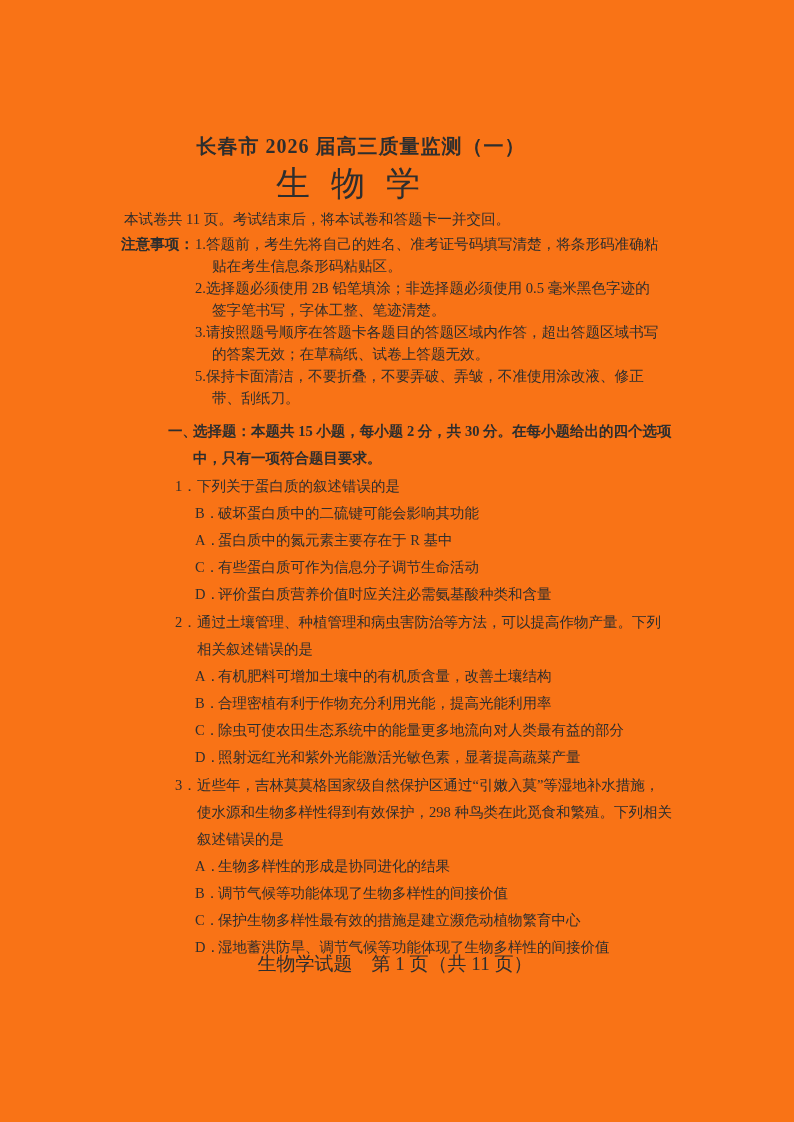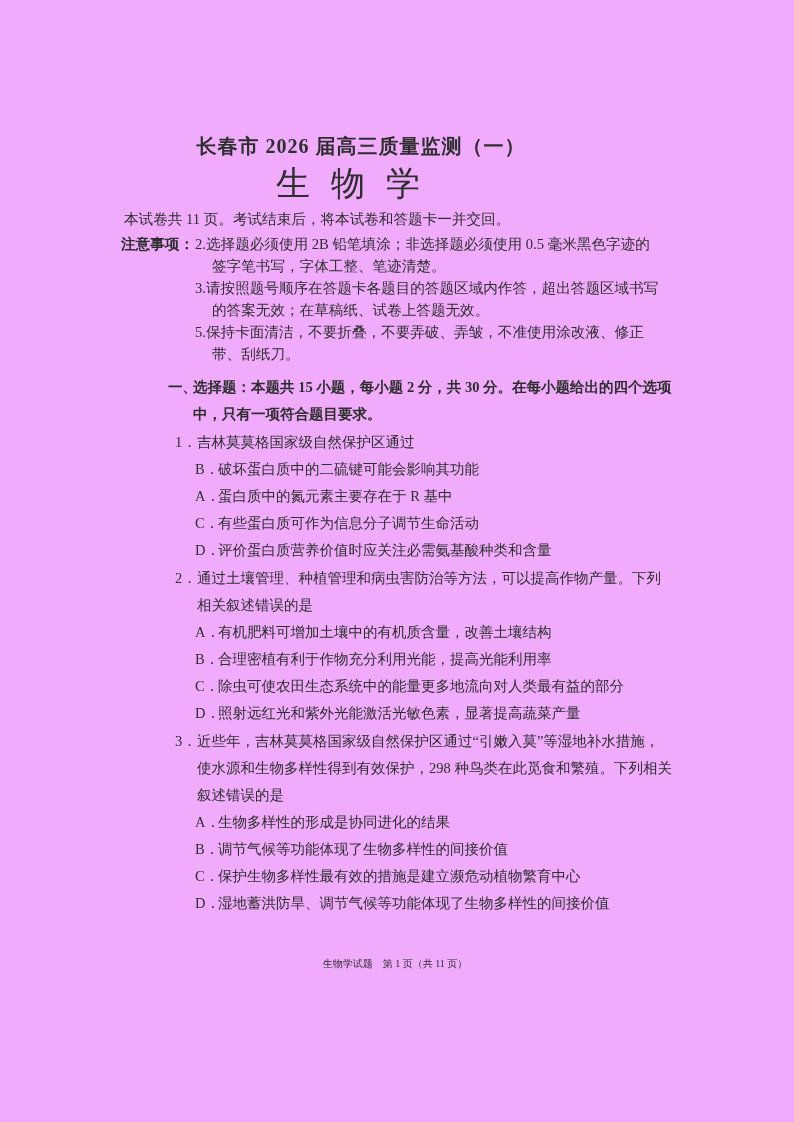--- a/index.html
+++ b/index.html
@@ -1,21 +1,21 @@
 <!DOCTYPE html>
 <html><head>
 <meta charset="utf-8">
 <style>
   * { margin:0; padding:0; box-sizing:border-box; }
   html,body { background:#ffffff; }
   .page {
     position:relative;
     width:794px; height:1122px;
     margin:0 auto;
-    background:#f0abfc;
+    background:#f97316;
     font-family:"Liberation Serif","DejaVu Serif",serif;
     color:#2e2e2e;
     overflow:hidden;
   }
   .content {
     position:absolute;
     left:121px; top:0;
     width:552px;
   }
   .doc-title {
@@ -97,21 +97,21 @@
   .option .opt-label {
     display:inline-block;
     width:23px;
     text-indent:0;
   }
   .page-footer {
     position:absolute;
     left:121px; top:954px;
     width:552px;
     text-align:center;
-    font-size:10px;
+    font-size:19px;
     line-height:20px;
     transform:translateX(-2px);
   }
 </style>
 </head>
 <body>
 
 <div class="page">
   <div class="content">
 
@@ -119,32 +119,33 @@
 
     <div class="doc-subject">
       <span class="spread">生物学</span>
     </div>
 
     <div class="exam-info">本试卷共 11 页。考试结束后，将本试卷和答题卡一并交回。</div>
 
     <div class="notice">
       <div class="notice-label">注意事项：</div>
       <div class="notice-items">
+        <div class="notice-item">1.答题前，考生先将自己的姓名、准考证号码填写清楚，将条形码准确粘贴在考生信息条形码粘贴区。</div>
         <div class="notice-item">2.选择题必须使用 2B 铅笔填涂；非选择题必须使用 0.5 毫米黑色字迹的签字笔书写，字体工整、笔迹清楚。</div>
         <div class="notice-item">3.请按照题号顺序在答题卡各题目的答题区域内作答，超出答题区域书写的答案无效；在草稿纸、试卷上答题无效。</div>
         <div class="notice-item">5.保持卡面清洁，不要折叠，不要弄破、弄皱，不准使用涂改液、修正带、刮纸刀。</div>
       </div>
     </div>
 
     <div class="main">
 
       <div class="section-header"><span class="marker">一、</span><span>选择题：本题共 15 小题，每小题 2 分，共 30 分。在每小题给出的四个选项中，只有一项符合题目要求。</span></div>
 
       <div class="question">
-        <div class="stem-row"><span class="q-num">1．</span><span>吉林莫莫格国家级自然保护区通过</span></div>
+        <div class="stem-row"><span class="q-num">1．</span><span>下列关于蛋白质的叙述错误的是</span></div>
         <div class="option"><span class="opt-label">B．</span><span>破坏蛋白质中的二硫键可能会影响其功能</span></div>
         <div class="option"><span class="opt-label">A．</span><span>蛋白质中的氮元素主要存在于 R 基中</span></div>
         <div class="option"><span class="opt-label">C．</span><span>有些蛋白质可作为信息分子调节生命活动</span></div>
         <div class="option"><span class="opt-label">D．</span><span>评价蛋白质营养价值时应关注必需氨基酸种类和含量</span></div>
       </div>
 
       <div class="question">
         <div class="stem-row"><span class="q-num">2．</span><span>通过土壤管理、种植管理和病虫害防治等方法，可以提高作物产量。下列相关叙述错误的是</span></div>
         <div class="option"><span class="opt-label">A．</span><span>有机肥料可增加土壤中的有机质含量，改善土壤结构</span></div>
         <div class="option"><span class="opt-label">B．</span><span>合理密植有利于作物充分利用光能，提高光能利用率</span></div>

